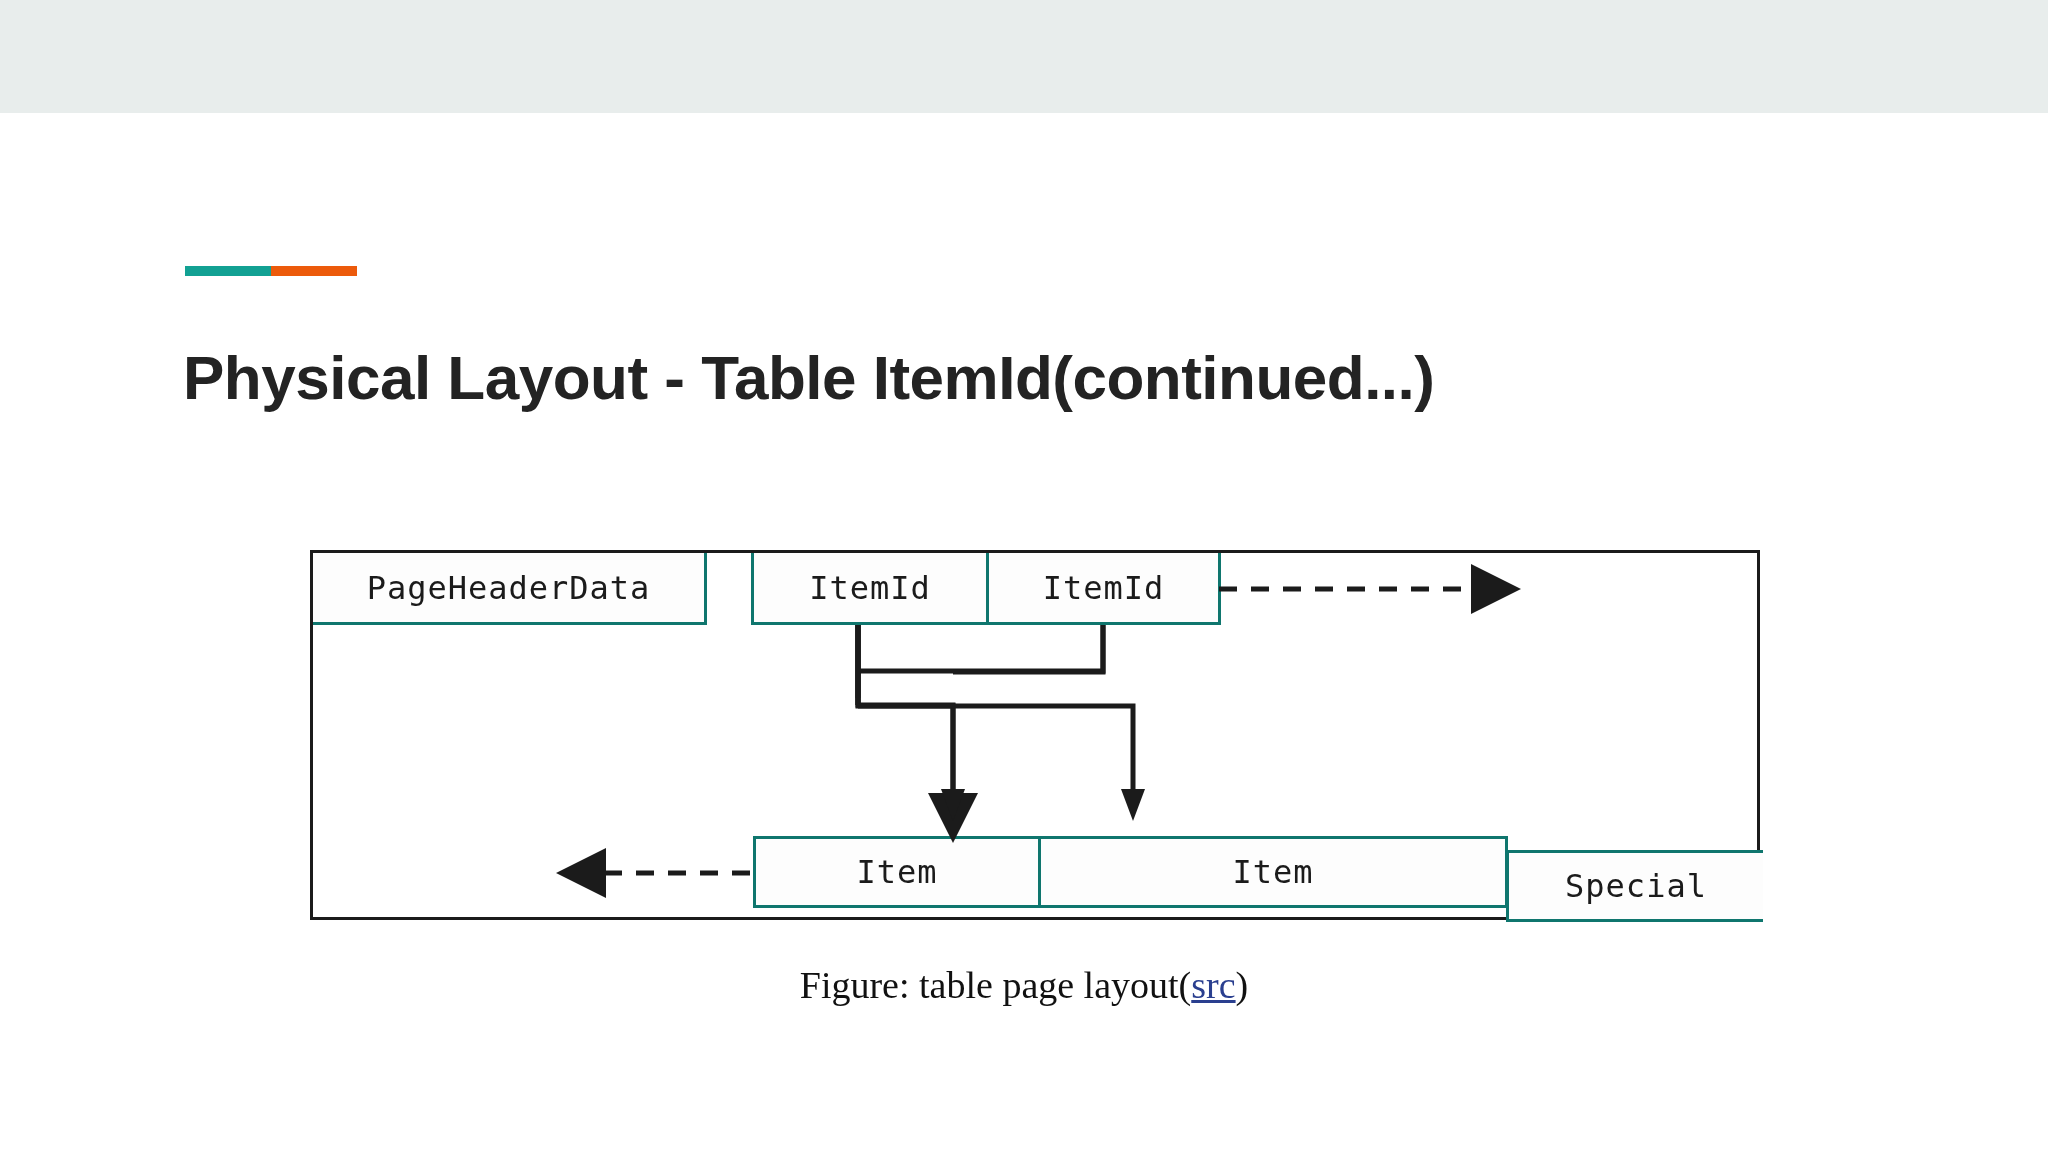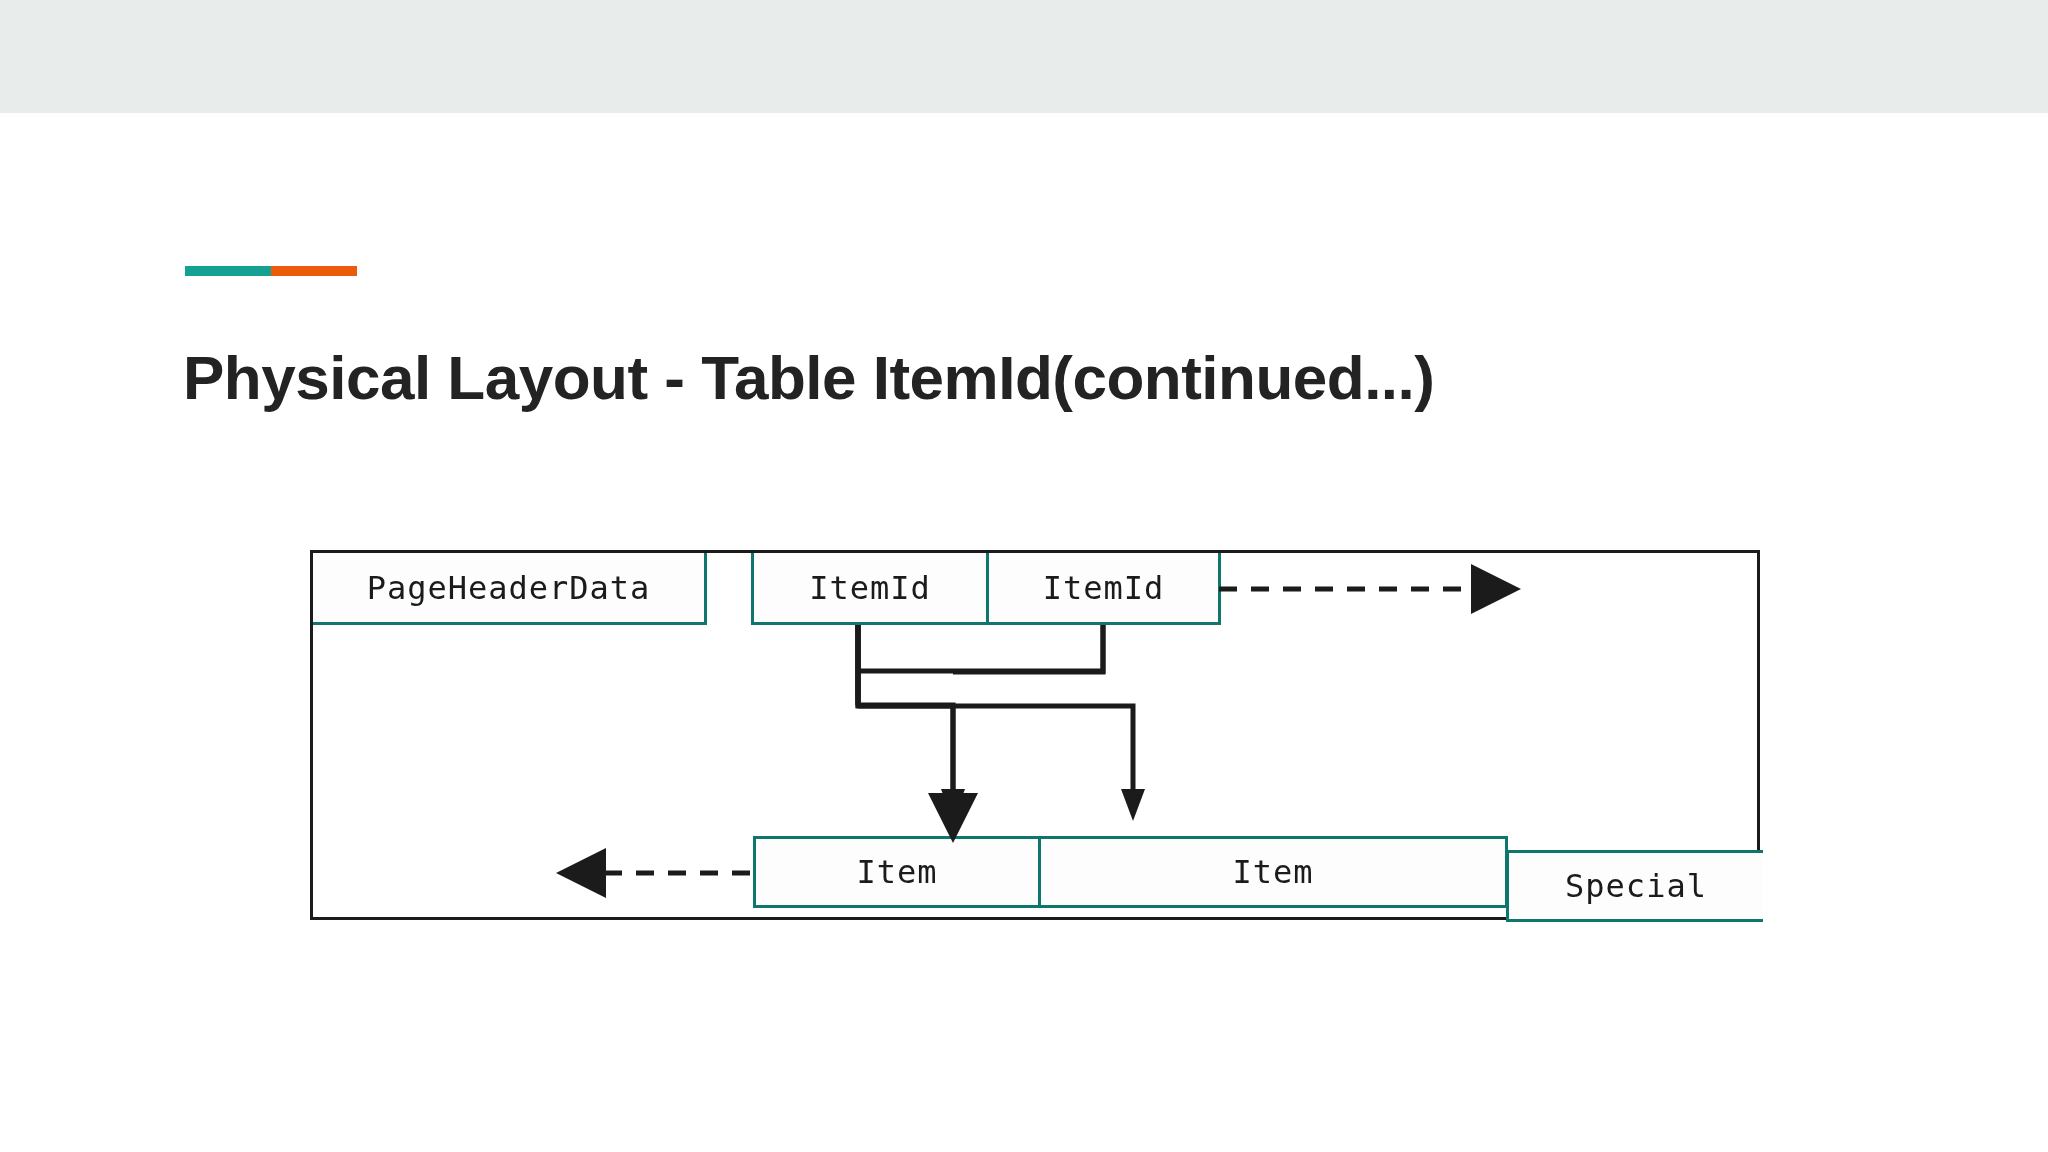--- a/index.html
+++ b/index.html
@@ -217,14 +217,17 @@
           <polyline points="545,153 545,153" stroke="#1b1b1b" stroke-width="5" fill="none"></polyline>
           <polyline points="640,119 640,240" stroke="none" fill="none"></polyline>
           <polyline points="545,153 820,153 820,240" stroke="#1b1b1b" stroke-width="5" fill="none"></polyline>
           <path d="M 808,236 L 832,236 L 820,268 z" fill="#1b1b1b"></path>
         </g>
       </svg>
 
     </div>
   </div>
 
+  <div class="figure-caption">
+    <span>Figure: table page layout(</span><a href="#" class="src-link">src</a><span>)</span>
+  </div>
 
 </div>
 
 </body></html>

